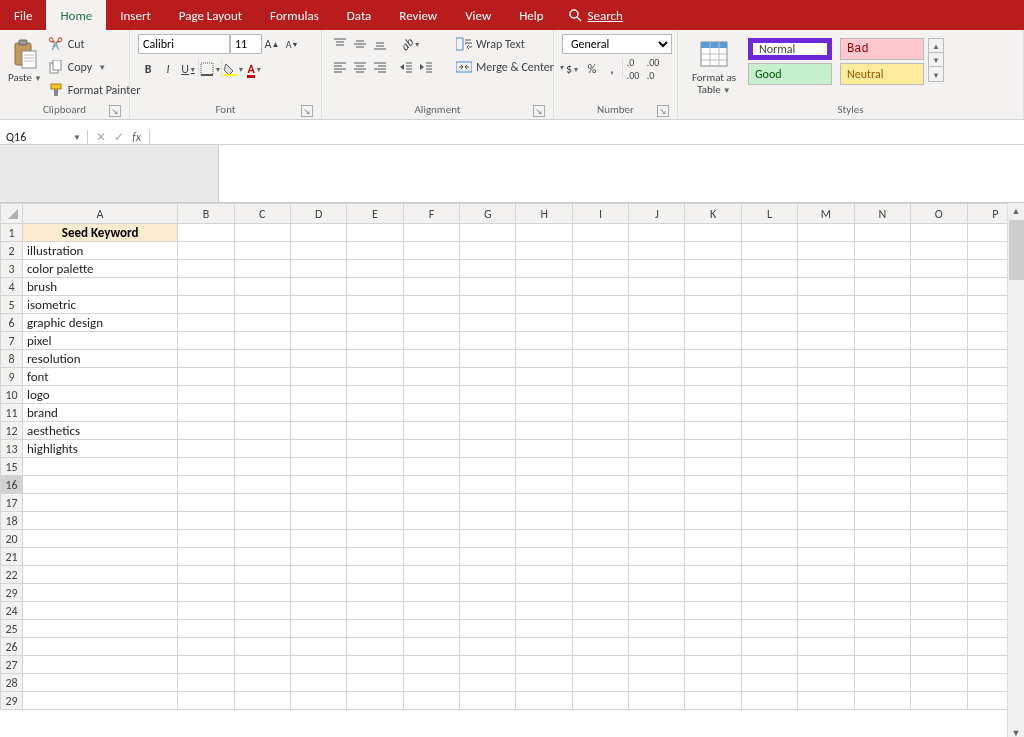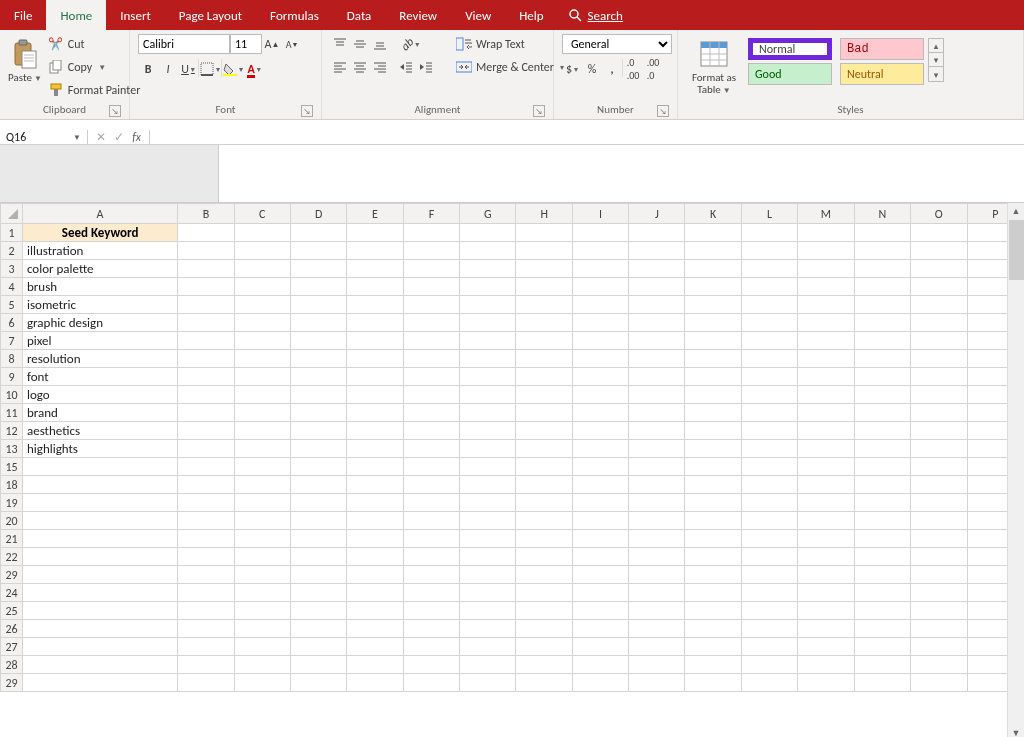--- a/index.html
+++ b/index.html
@@ -642,40 +642,59 @@
           <td></td>
           <td></td>
           <td></td>
           <td></td>
           <td></td>
           <td></td>
           <td></td>
           <td></td>
         </tr>
         <tr>
+          <th class="rowsel">16</th>
+          <td></td>
+          <td></td>
+          <td></td>
+          <td></td>
+          <td></td>
+          <td></td>
+          <td></td>
+          <td></td>
+          <td></td>
+          <td></td>
+          <td></td>
+          <td></td>
+          <td></td>
+          <td></td>
+          <td></td>
+          <td></td>
+        </tr>
+        <tr>
+          <th>17</th>
+          <td></td>
+          <td></td>
+          <td></td>
+          <td></td>
+          <td></td>
+          <td></td>
+          <td></td>
+          <td></td>
+          <td></td>
+          <td></td>
+          <td></td>
+          <td></td>
+          <td></td>
+          <td></td>
+          <td></td>
+          <td></td>
+        </tr>
+        <tr>
           <th>18</th>
-          <td></td>
-          <td></td>
-          <td></td>
-          <td></td>
-          <td></td>
-          <td></td>
-          <td></td>
-          <td></td>
-          <td></td>
-          <td></td>
-          <td></td>
-          <td></td>
-          <td></td>
-          <td></td>
-          <td></td>
-          <td></td>
-        </tr>
-        <tr>
-          <th>19</th>
           <td></td>
           <td></td>
           <td></td>
           <td></td>
           <td></td>
           <td></td>
           <td></td>
           <td></td>
           <td></td>
           <td></td>

